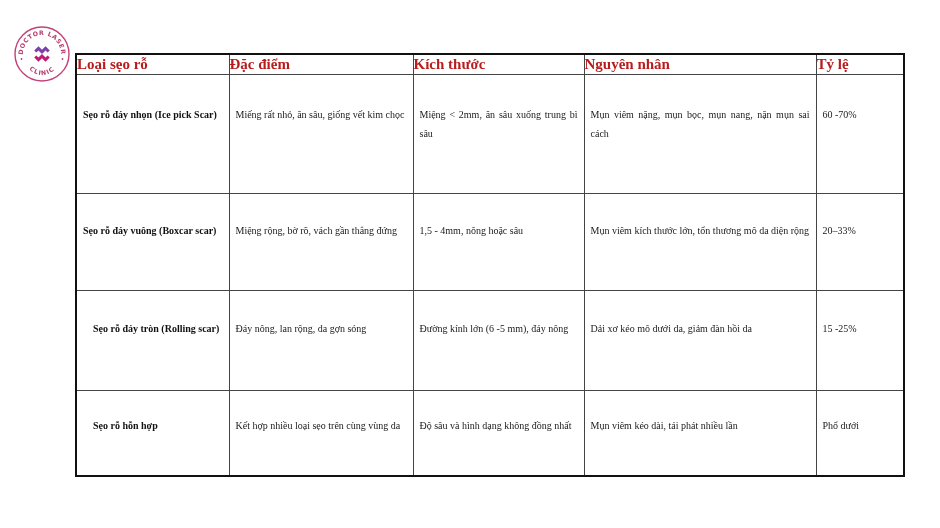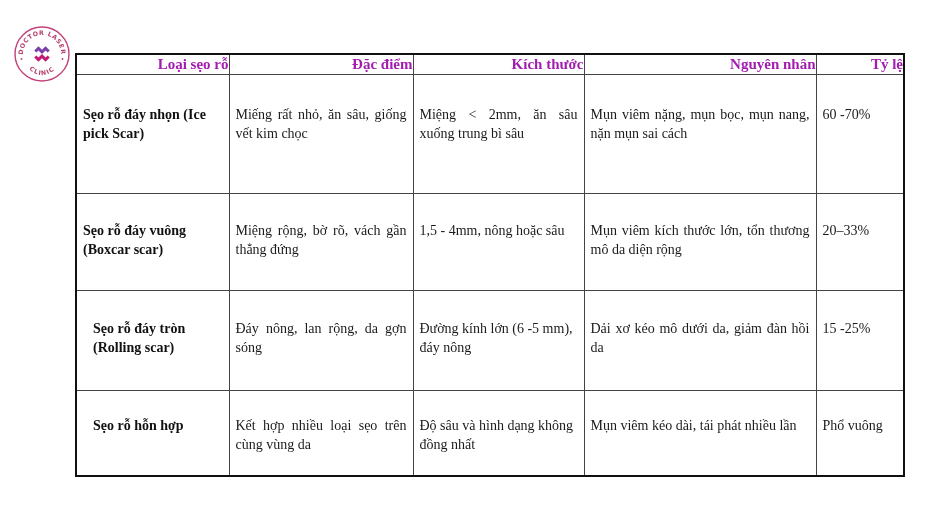--- a/index.html
+++ b/index.html
@@ -26,30 +26,30 @@
       position: absolute;
       left: 75px;
       top: 53px;
       border-collapse: collapse;
       border: 2px solid #111;
       table-layout: fixed;
     }
     .scar-table td, .scar-table th {
       border: 1.5px solid #444;
       vertical-align: top;
-      font-size: 14px;
+      font-size: 10px;
       line-height: 19px;
       padding: 0;
     }
     .scar-table th {
       font-weight: bold;
-      text-align: right;
+      text-align: left;
       vertical-align: middle;
       font-size: 15px;
-      color: #a21caf;
+      color: #b91c1c;
     }
     .cell-inner {
       padding: 0 6px;
     }
     td.type-cell {
       font-weight: bold;
       text-align: left;
       color: #111;
     }
     td.type-cell.center {
@@ -174,17 +174,17 @@
     <td class="justify">
           <div class="cell-inner">Kết hợp nhiều loại sẹo trên cùng vùng da</div>
         </td>
     <td>
           <div class="cell-inner">Độ sâu và hình dạng không đồng nhất</div>
         </td>
     <td class="justify">
           <div class="cell-inner">Mụn viêm kéo dài, tái phát nhiều lần</div>
         </td>
     <td class="rate-cell">
-          <div class="cell-inner">Phổ vuông</div>
+          <div class="cell-inner">Phổ dưới</div>
         </td>
   </tr>
 </tbody>
   </table>
 
 </body></html>

